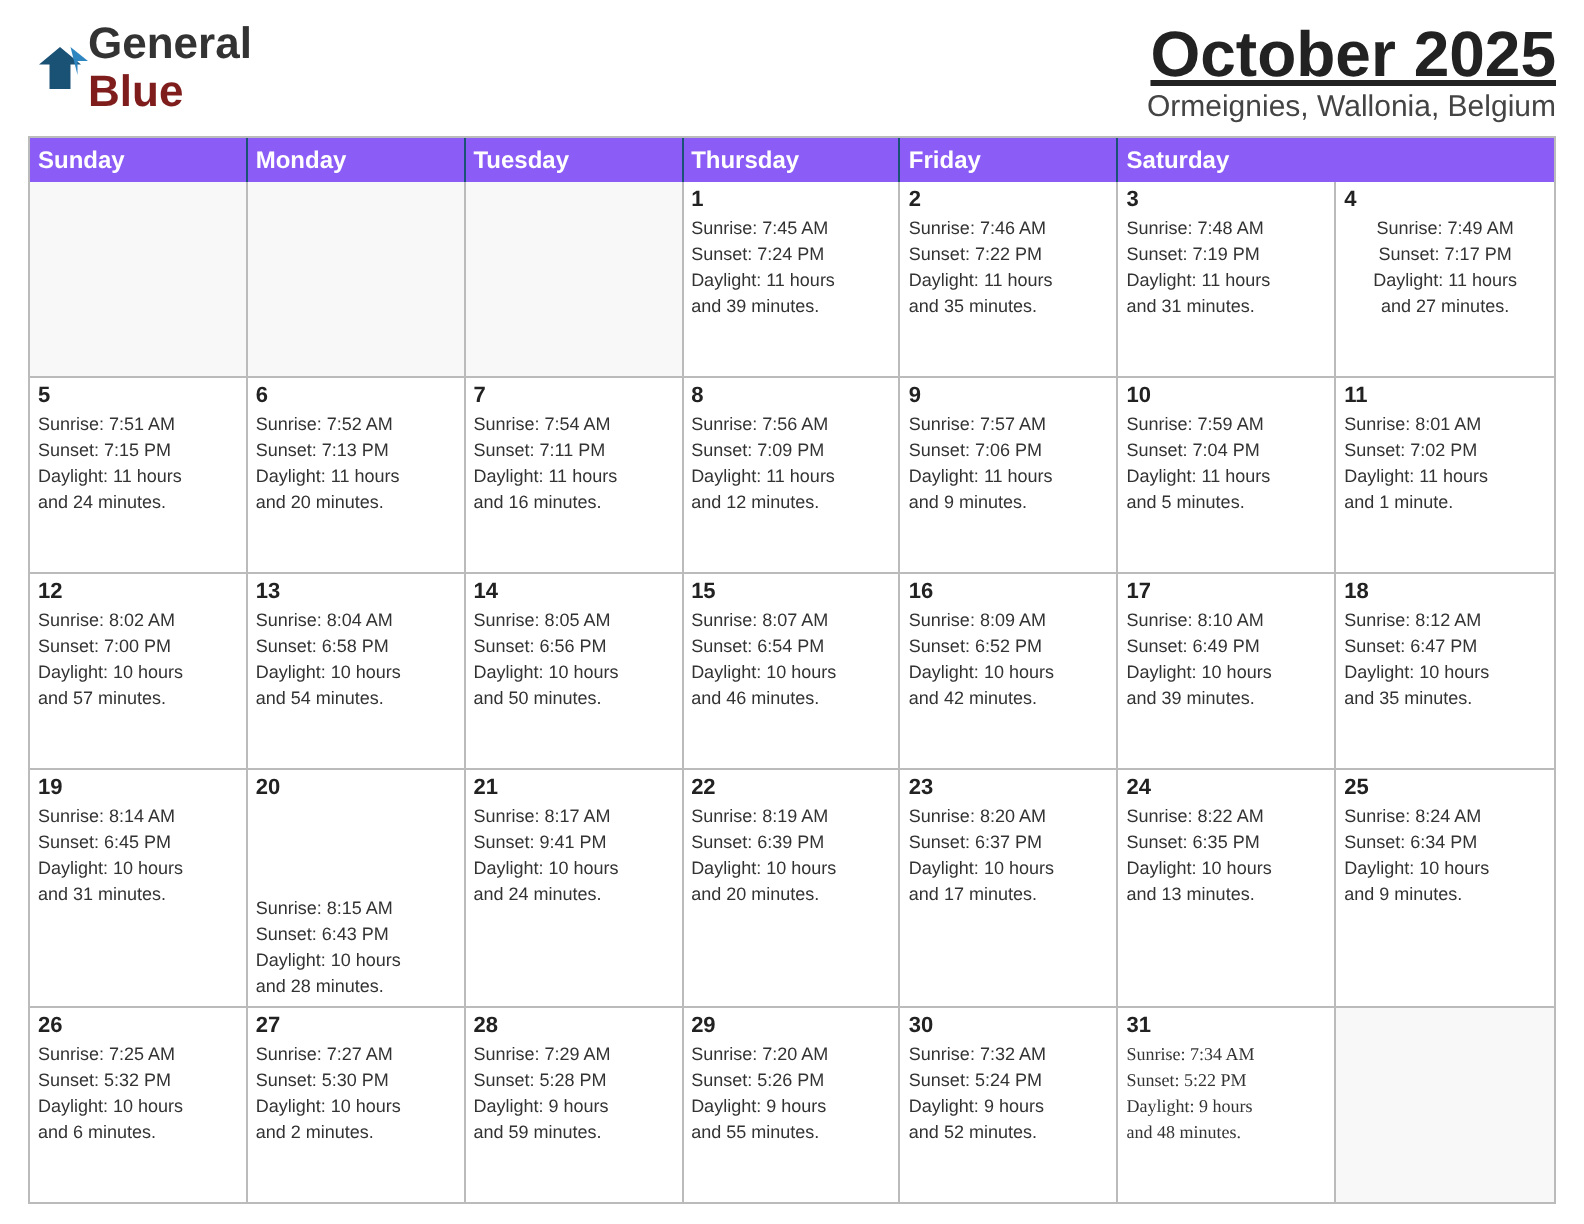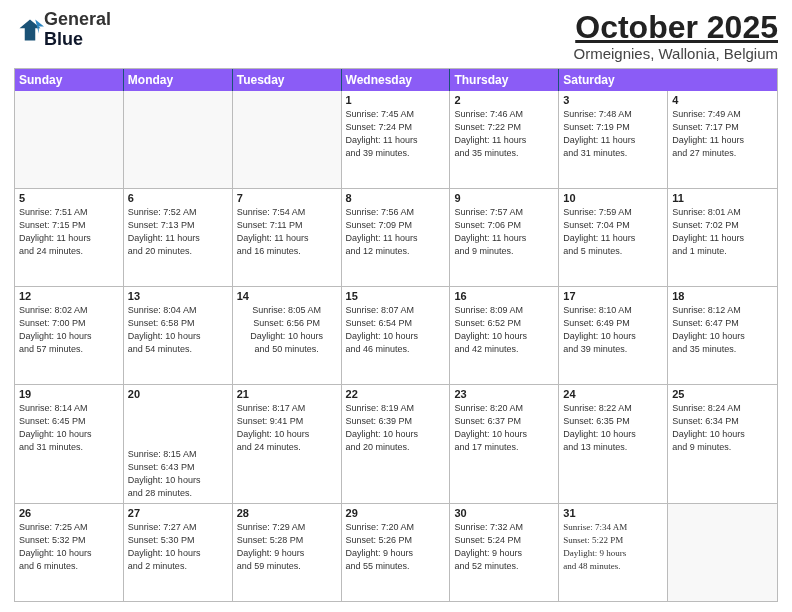--- a/index.html
+++ b/index.html
@@ -21,26 +21,26 @@
       display: flex;
       justify-content: space-between;
       align-items: flex-start;
       margin-bottom: 6px;
     }
     .logo-area {
       display: flex;
       align-items: center;
     }
     .logo-text {
-      font-size: 18px;
+      font-size: 22px;
       font-weight: bold;
       line-height: 1.1;
     }
     .logo-general { color: #333; }
-    .logo-blue { color: #0f172a; }
+    .logo-blue { color: #7f1d1d; }
     .logo-icon {
       width: 28px;
       height: 28px;
       margin-left: 2px;
     }
     .title-area {
       text-align: right;
     }
     .month-title {
       font-size: 32px;
@@ -130,22 +130,22 @@
       <div class="month-title">October 2025</div>
       <div class="location-title">Ormeignies, Wallonia, Belgium</div>
     </div>
   </div>
 
   <div class="calendar">
     <div class="cal-header-row">
         <div class="cal-header-cell">Sunday</div>
         <div class="cal-header-cell">Monday</div>
         <div class="cal-header-cell">Tuesday</div>
-        <div class="cal-header-cell">Wednesday</div>
         <div class="cal-header-cell">Thursday</div>
+        <div class="cal-header-cell">Friday</div>
         <div class="cal-header-cell">Saturday</div>
       </div>
     <div class="cal-body">
         <div class="cal-week">
           <div class="cal-cell empty"></div>
           <div class="cal-cell empty"></div>
           <div class="cal-cell empty"></div>
           <div class="cal-cell">
             <span class="day-number">1</span>
             <div class="day-info" style="white-space: pre-line;">Sunrise: 7:45 AM
@@ -162,21 +162,21 @@
           </div>
           <div class="cal-cell">
             <span class="day-number">3</span>
             <div class="day-info" style="white-space: pre-line;">Sunrise: 7:48 AM
 Sunset: 7:19 PM
 Daylight: 11 hours
 and 31 minutes.</div>
           </div>
           <div class="cal-cell">
             <span class="day-number">4</span>
-            <div class="day-info" style="white-space: pre-line;">Sunrise: 7:49 AM
+            <div class="day-info" style="white-space: pre-line; text-align: center;">Sunrise: 7:49 AM
 Sunset: 7:17 PM
 Daylight: 11 hours
 and 27 minutes.</div>
           </div>
         </div>
         <div class="cal-week">
           <div class="cal-cell">
             <span class="day-number">5</span>
             <div class="day-info" style="white-space: pre-line;">Sunrise: 7:51 AM
 Sunset: 7:15 PM
@@ -236,21 +236,21 @@
           </div>
           <div class="cal-cell">
             <span class="day-number">13</span>
             <div class="day-info" style="white-space: pre-line;">Sunrise: 8:04 AM
 Sunset: 6:58 PM
 Daylight: 10 hours
 and 54 minutes.</div>
           </div>
           <div class="cal-cell">
             <span class="day-number">14</span>
-            <div class="day-info" style="white-space: pre-line; text-align: center;">Sunrise: 8:05 AM
+            <div class="day-info" style="white-space: pre-line;">Sunrise: 8:05 AM
 Sunset: 6:56 PM
 Daylight: 10 hours
 and 50 minutes.</div>
           </div>
           <div class="cal-cell">
             <span class="day-number">15</span>
             <div class="day-info" style="white-space: pre-line;">Sunrise: 8:07 AM
 Sunset: 6:54 PM
 Daylight: 10 hours
 and 46 minutes.</div>

